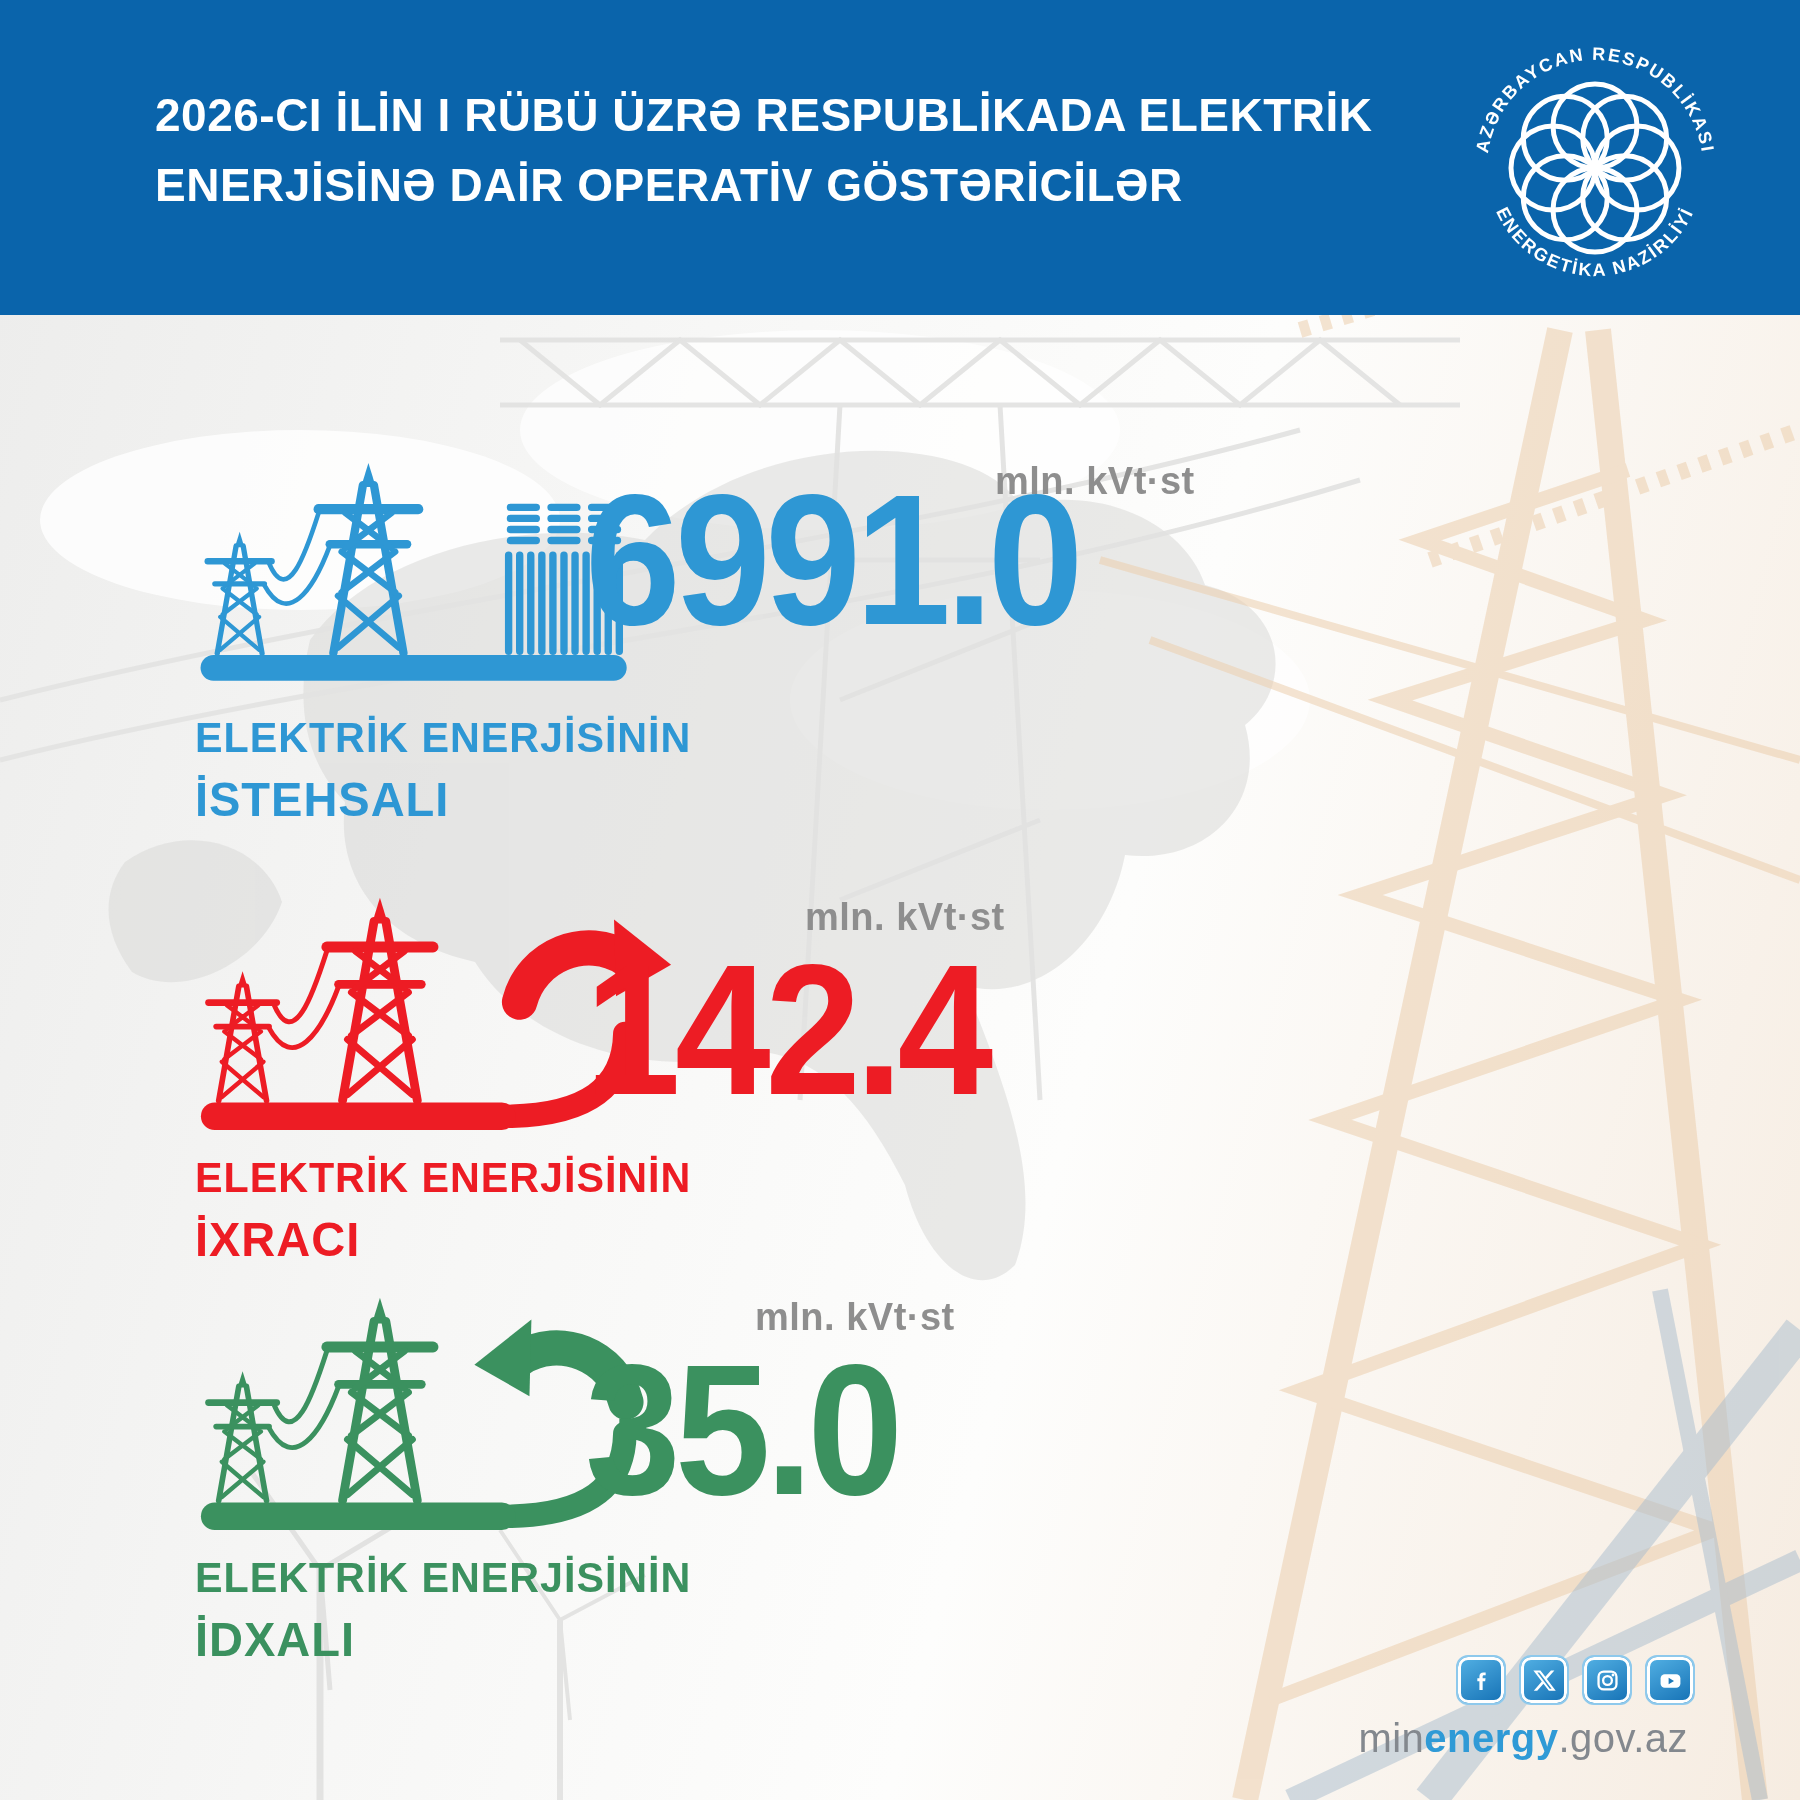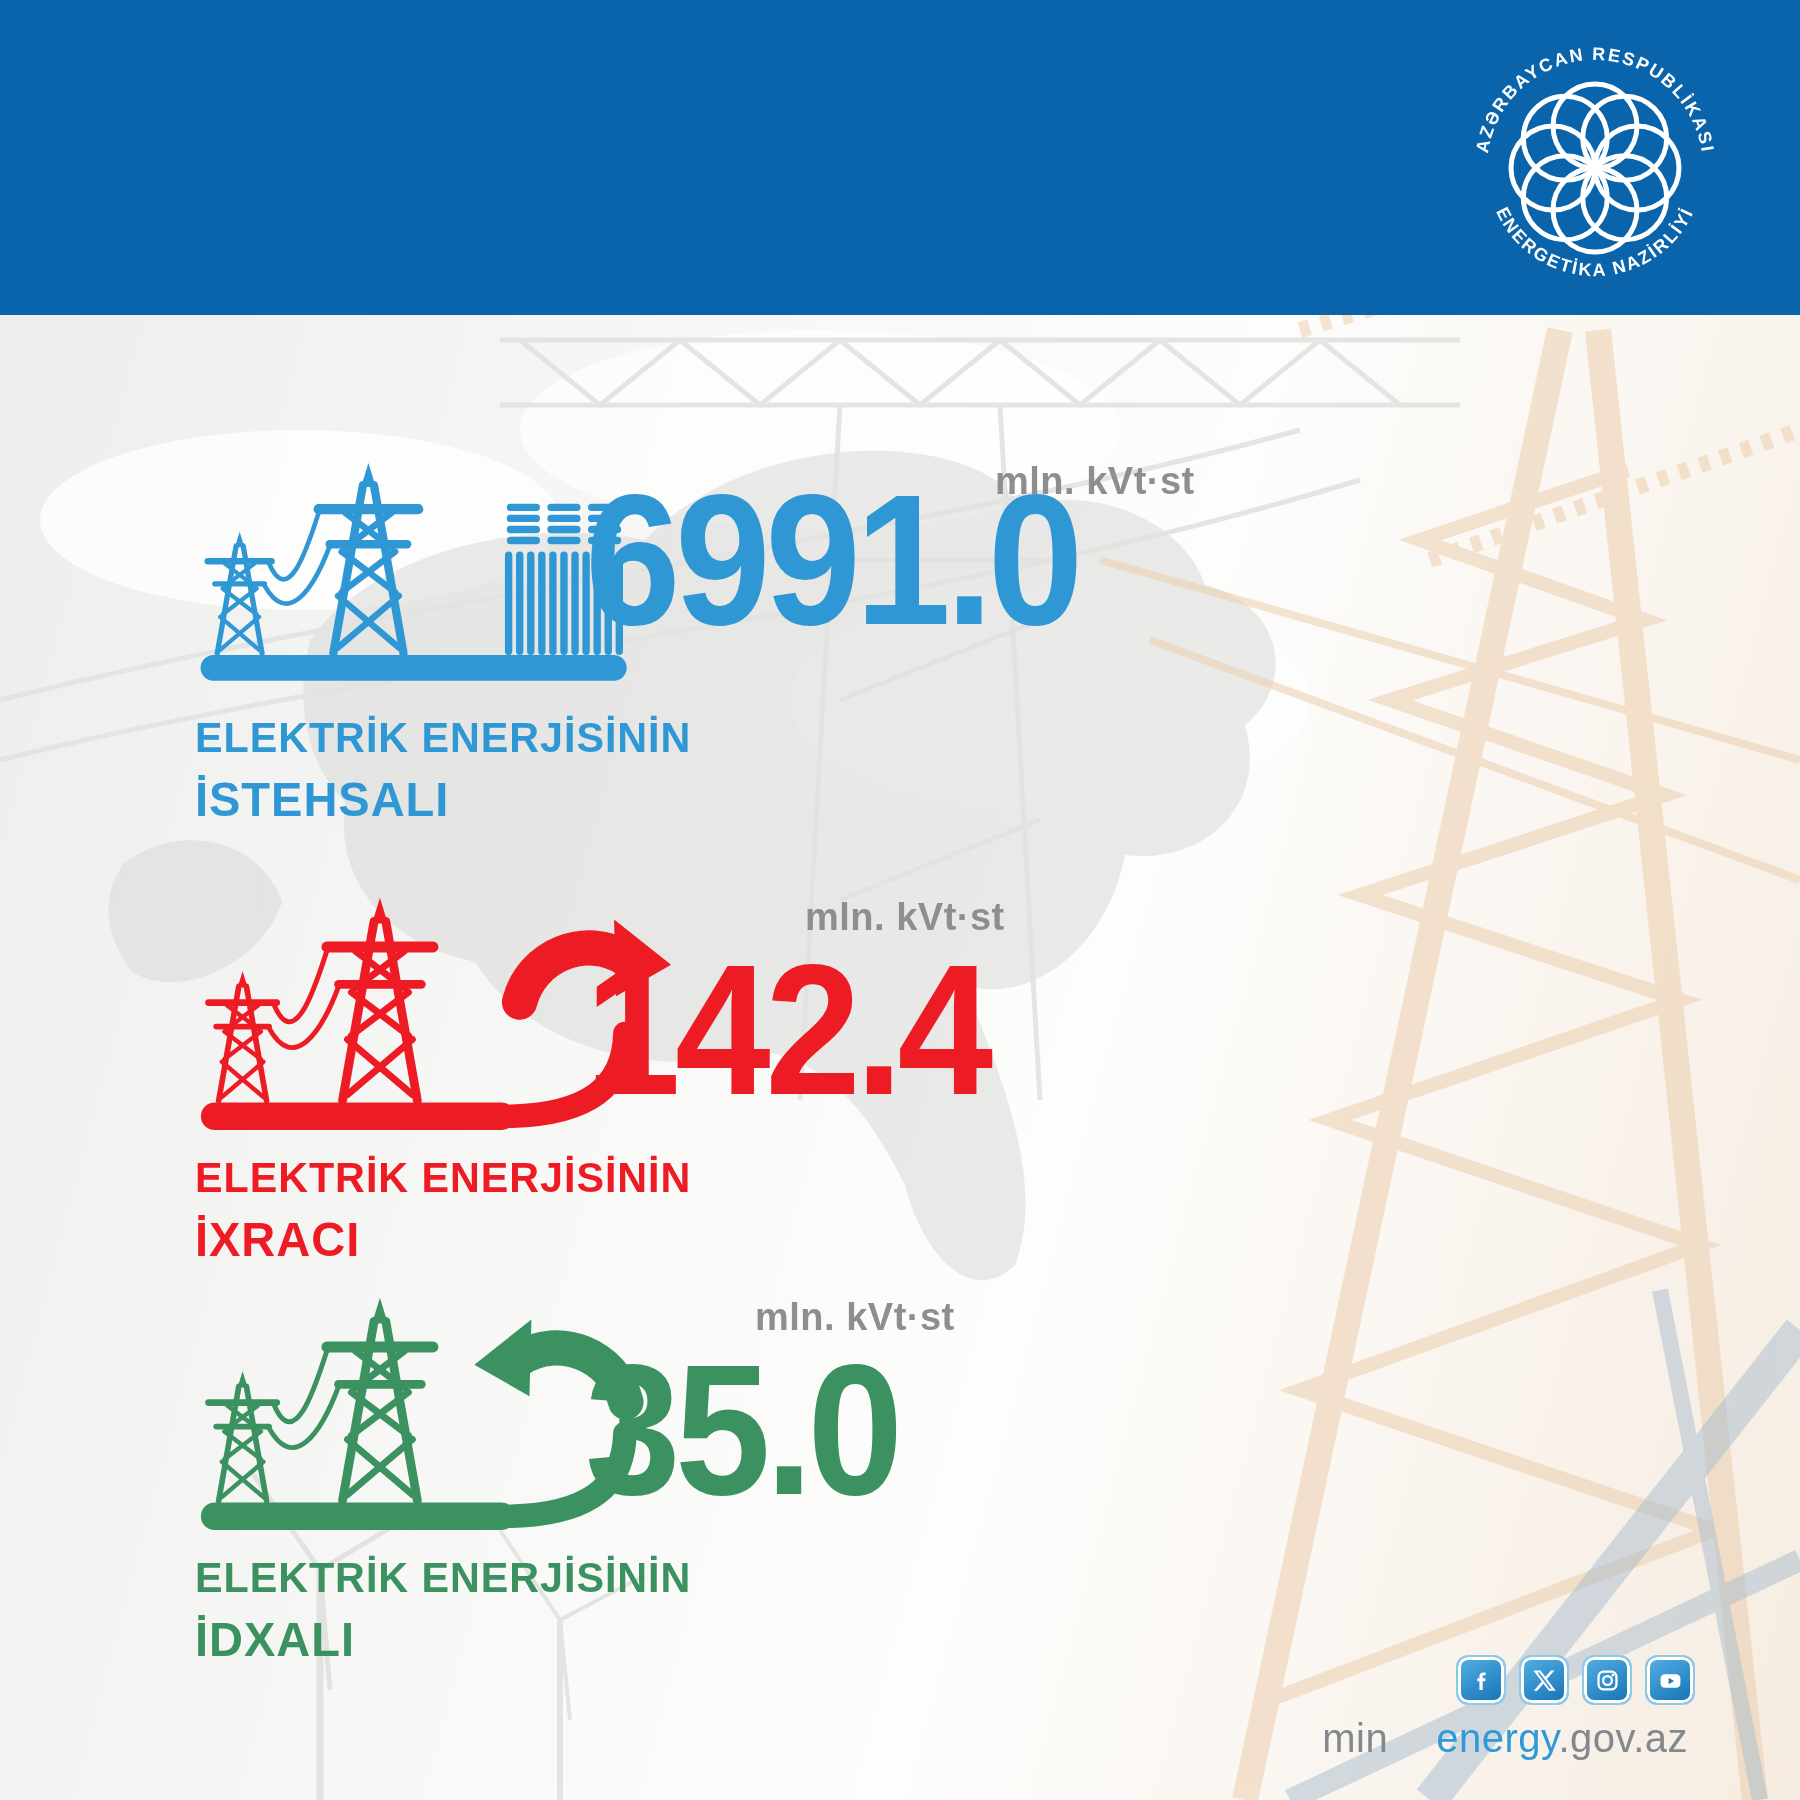--- a/index.html
+++ b/index.html
@@ -39,21 +39,21 @@
   .b1 .st{stroke:#2e97d4;} .b1 .fl{fill:#2e97d4;}
   .b2 .st{stroke:#ed1c24;} .b2 .fl{fill:#ed1c24;}
   .b3 .st{stroke:#3b915f;} .b3 .fl{fill:#3b915f;}
   
   .socials{position:absolute;top:1655px;right:105px;display:flex;gap:13px;}
   .sbtn{width:46px;height:46px;border-radius:12px;background:linear-gradient(150deg,#54b2e5,#1470b4);
         border:2px solid #8ec9ec;box-shadow:inset 0 0 0 3px #ffffff;
         display:flex;align-items:center;justify-content:center;cursor:pointer;}
   .sbtn svg{width:25px;height:25px;display:block;}
   .site{position:absolute;top:1716px;right:112px;font-size:40px;color:#83888e;letter-spacing:.5px;white-space:nowrap;cursor:pointer;}
-  .site .hl{font-weight:400;color:#2f9ad6;margin-left:48px;}
+  .site .hl{font-weight:700;color:#2f9ad6;}
 </style>
 </head>
 <body>
 
 <div class="poster">
 
   <svg class="bg" viewBox="0 0 1800 1800" aria-hidden="true">
     <ellipse cx="300" cy="520" rx="260" ry="90" fill="#ffffff" opacity="0.8"></ellipse>
     <ellipse cx="820" cy="430" rx="300" ry="100" fill="#ffffff" opacity="0.7"></ellipse>
     <ellipse cx="1050" cy="700" rx="260" ry="110" fill="#ffffff" opacity="0.6"></ellipse>
@@ -81,20 +81,24 @@
     </g>
     <g stroke="#d8d8d7" opacity="0.65" fill="none">
       <path stroke-width="7" d="M320,1800 V1570"></path>
       <path stroke-width="5" d="M320,1570 L250,1470 M320,1570 L420,1510 M320,1570 L330,1690"></path>
       <path stroke-width="6" d="M560,1800 V1620"></path>
       <path stroke-width="4" d="M560,1620 L500,1530 M560,1620 L645,1575 M560,1620 L570,1720"></path>
     </g>
   </svg>
 
   <header class="header">
+    <div class="title">
+      <div>2026-CI İLİN I RÜBÜ ÜZRƏ RESPUBLİKADA ELEKTRİK</div>
+      <div>ENERJİSİNƏ DAİR OPERATİV GÖSTƏRİCİLƏR</div>
+    </div>
     <svg class="logo" viewBox="0 0 260 260">
       <defs>
         <path id="arcTop" d="M22,132 A108,108 0 1 1 238,132" fill="none"></path>
         <path id="arcBottom" d="M22,132 A108,108 0 1 0 238,132" fill="none"></path>
       </defs>
       <text class="ctext">
         <textPath href="#arcTop" startOffset="50%" text-anchor="middle">AZƏRBAYCAN RESPUBLİKASI</textPath>
       </text>
       <text class="ctext">
         <textPath href="#arcBottom" startOffset="50%" text-anchor="middle">ENERGETİKA NAZİRLİYİ</textPath>

